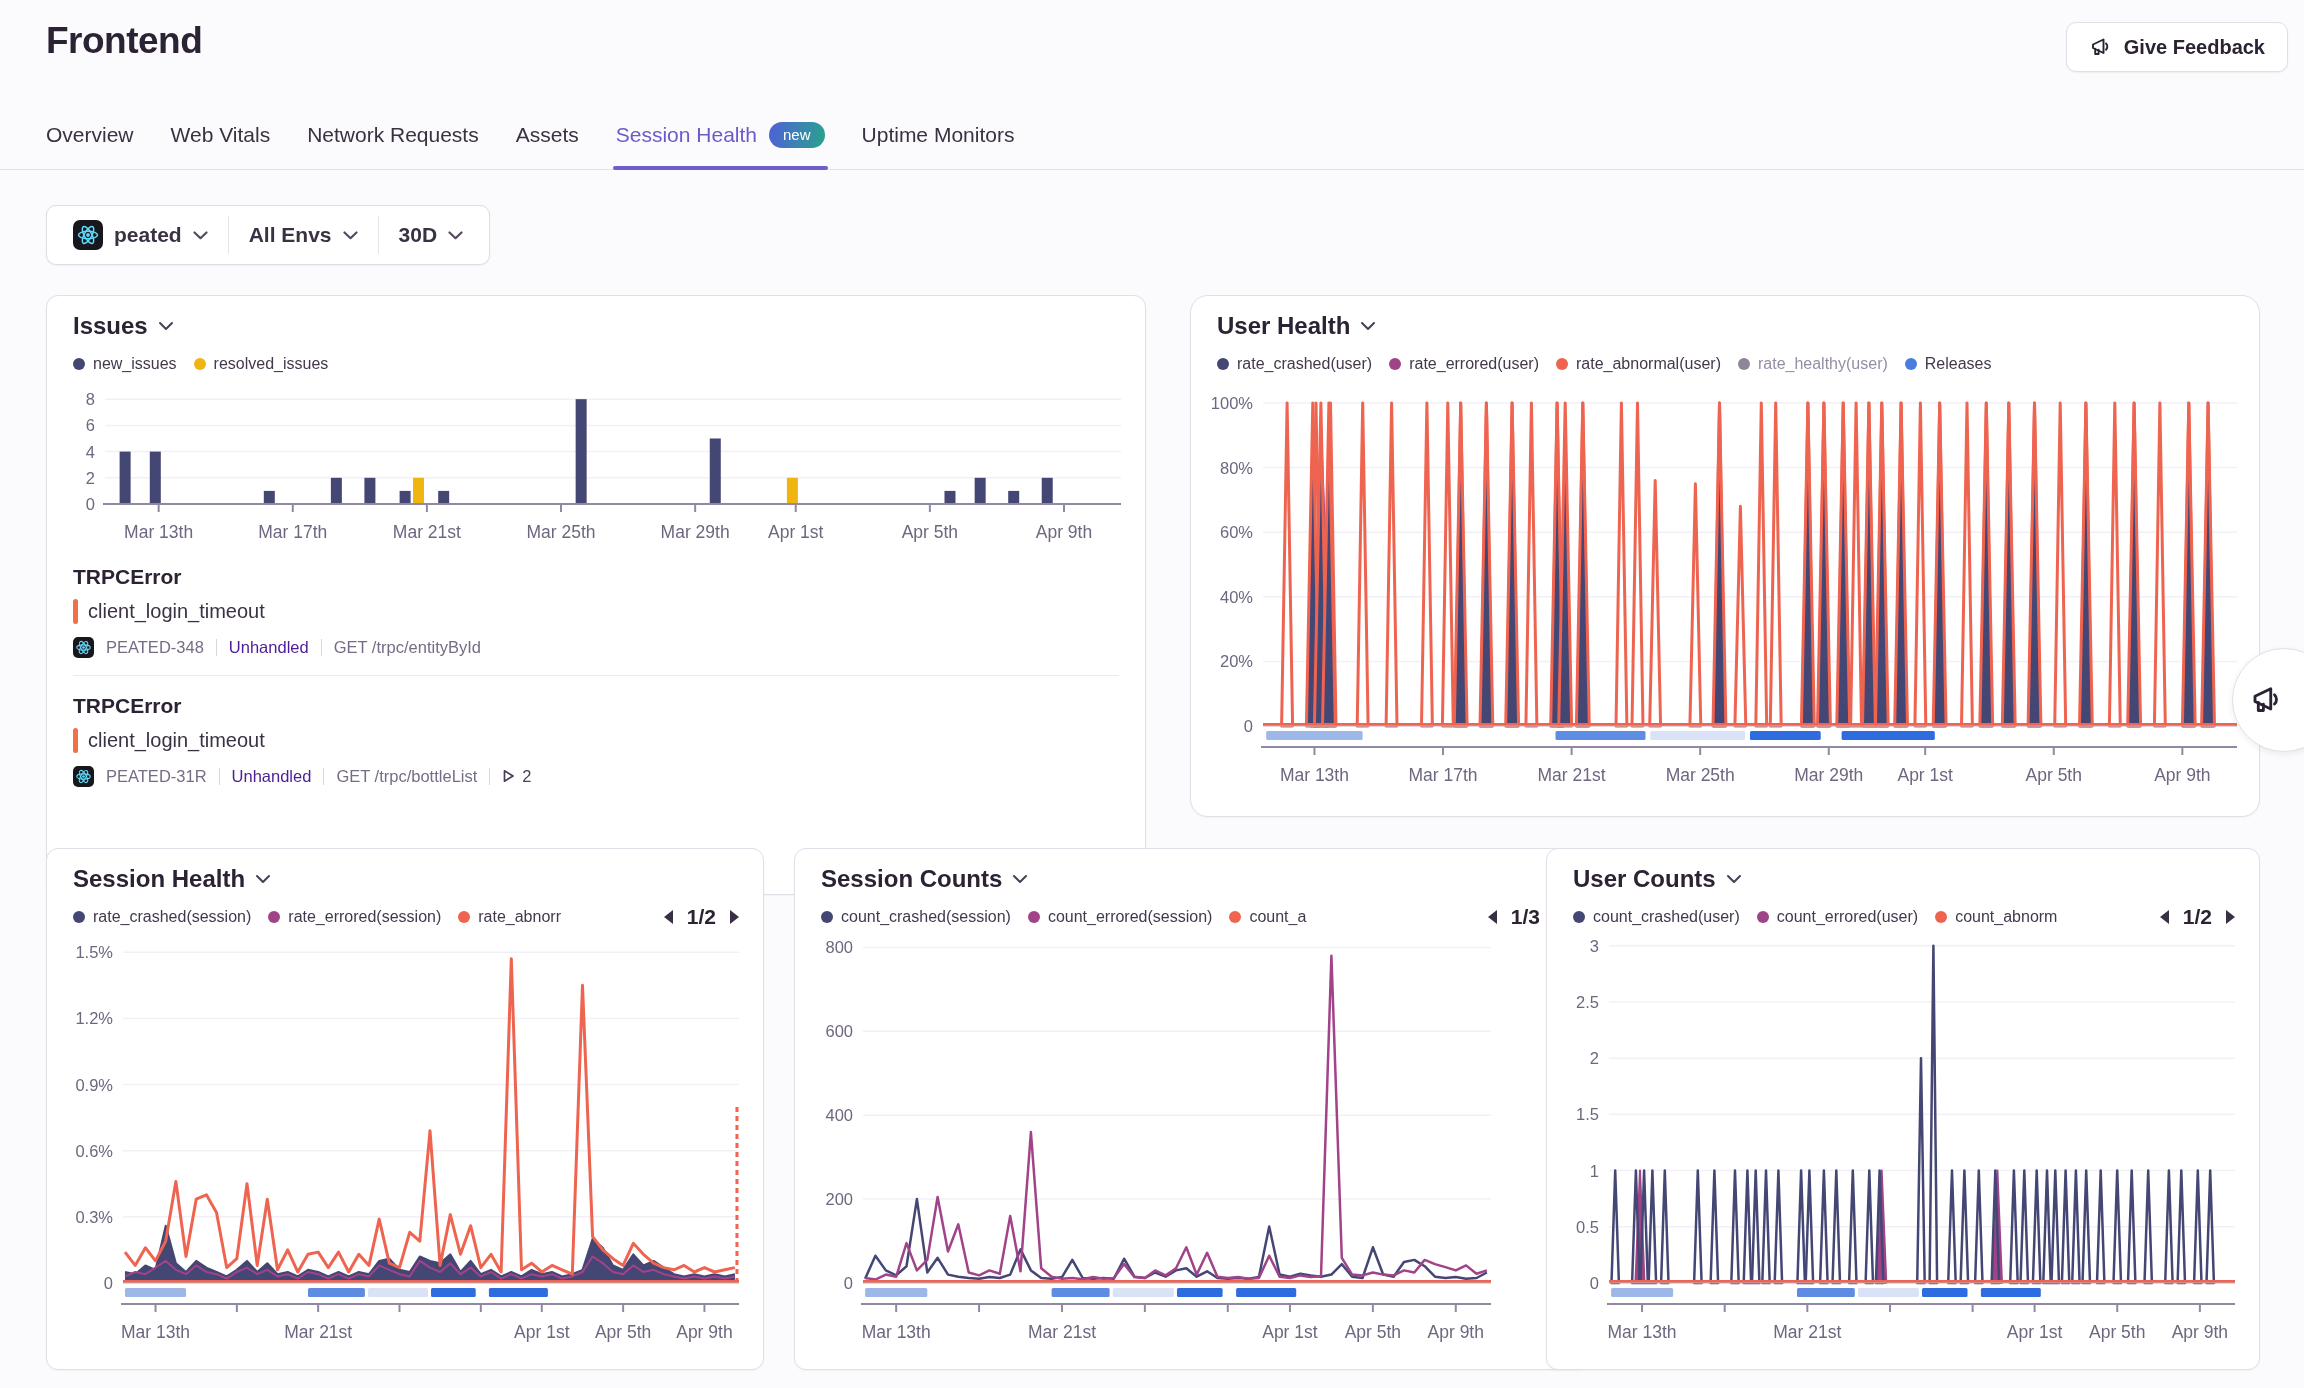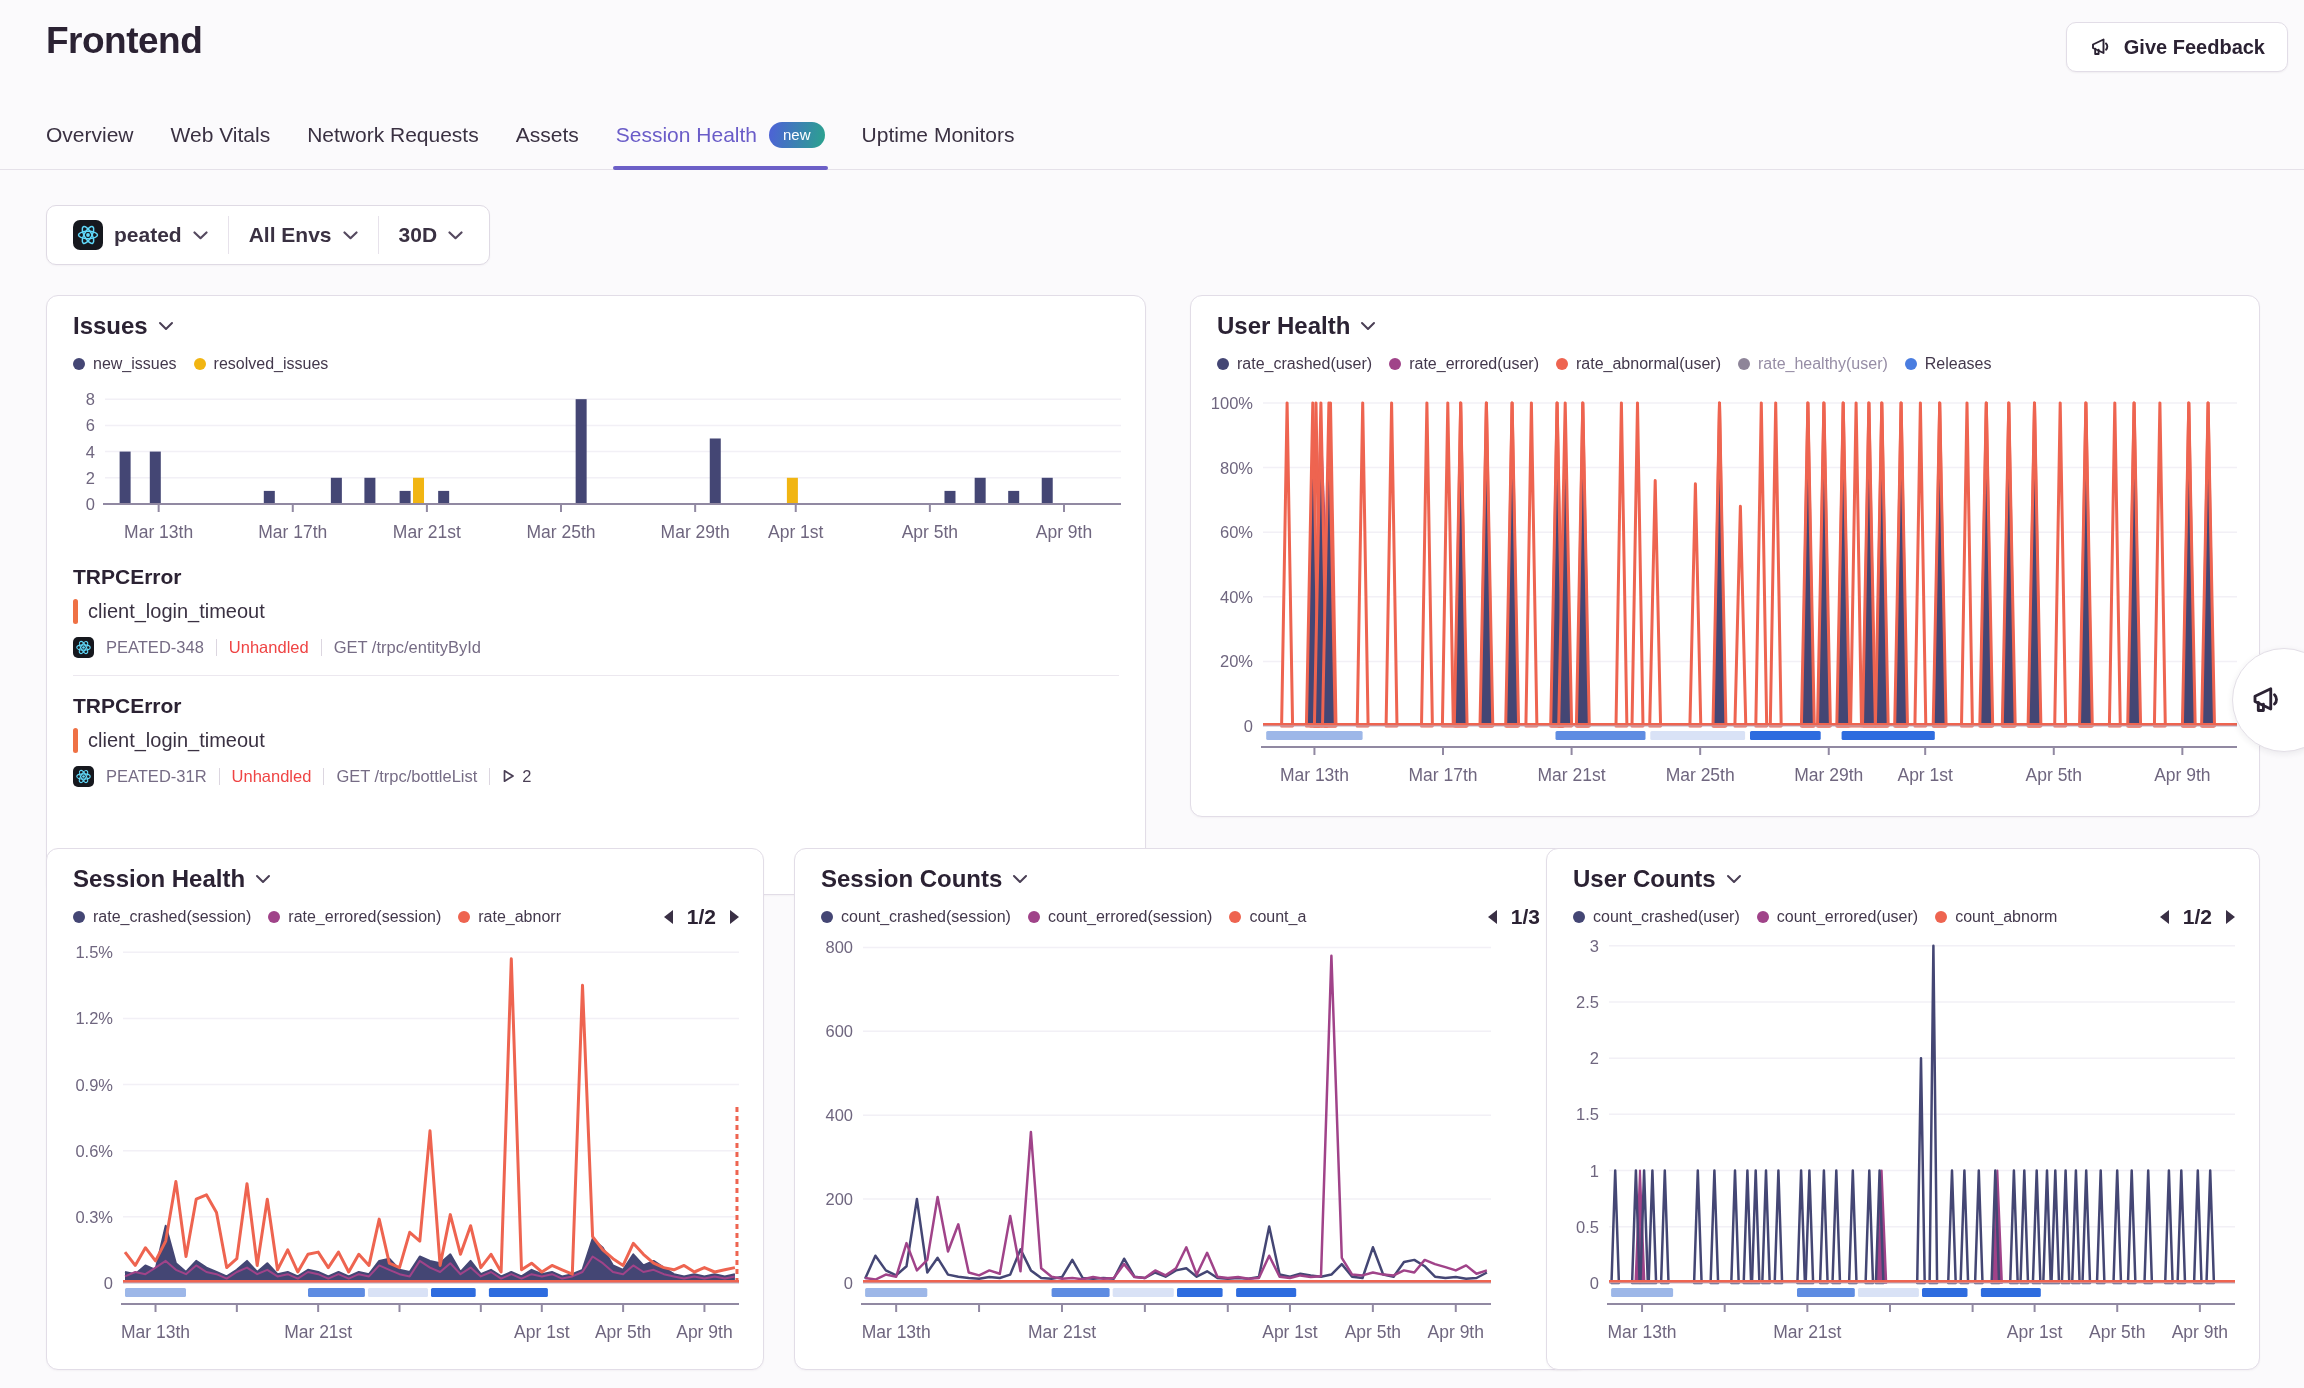--- a/index.html
+++ b/index.html
@@ -27,21 +27,21 @@
   .filter-item { display:flex; align-items:center; gap:11px; padding:0 20px; font-size:21px; font-weight:700; color:#3A3142; cursor:pointer; height:36px; }
   .filter-sep { width:1px; height:38px; background:#E7E2EB; }
   .proj-icon { width:30px; height:30px; border-radius:7px; background:#16181E; display:flex; align-items:center; justify-content:center; }
   .proj-icon svg { width:24px; height:24px; }
   .proj-icon-sm { width:21px; height:21px; border-radius:5px; background:#16181E; display:inline-flex; align-items:center; justify-content:center; flex:none; }
   .proj-icon-sm svg { width:17px; height:17px; }
 
   
   .panel { position:absolute; background:#fff; border:1px solid #E2DDE7; border-radius:12px; box-shadow:0 1px 2px rgba(43,34,51,.04); }
   .p-issues { left:46px; top:295px; width:1100px; height:600px; }
-  .p-uhealth { left:1190px; top:295px; width:1070px; height:522px; }
+  .p-uhealth { left:1190px; top:295px; width:1070px; height:522px;border-radius:18px; }
   .p-shealth { left:46px; top:848px; width:718px; height:522px; }
   .p-scounts { left:794px; top:848px; width:794px; height:522px; }
   .p-ucounts { left:1546px; top:848px; width:714px; height:522px; }
 
   .panel-head { position:absolute; left:26px; top:16px; display:flex; align-items:center; gap:10px; cursor:pointer; }
   .panel-title { font-size:24px; font-weight:700; color:#2B2233; }
   .legend { position:absolute; left:26px; right:26px; top:57px; height:22px; display:flex; align-items:center; gap:17px;
     white-space:nowrap; overflow:hidden; }
   .legend-item { display:flex; align-items:center; gap:8px; font-size:16px; color:#43384C; cursor:pointer; flex:none; }
   .legend-item.muted { color:#968DA5; }
@@ -58,21 +58,21 @@
   svg text.axl2 { font-family:"Liberation Sans",sans-serif; font-size:17.5px; fill:#6F667F; }
 
   
   .issue-list { position:absolute; left:26px; right:26px; top:268px; }
   .issue-title { font-size:21px; font-weight:700; color:#2B2233; line-height:26px; cursor:pointer; }
   .issue-culprit { margin-top:7px; display:flex; align-items:center; gap:10px; height:28px; }
   .level-bar { width:5px; height:25px; border-radius:3px; background:#EF7145; }
   .culprit-text { font-size:20px; color:#3A3142; }
   .issue-meta { margin-top:11px; display:flex; align-items:center; gap:12px; height:22px; font-size:16.5px; color:#766C85; }
   .vsep { width:1px; height:17px; background:#DCD6E0; }
-  .unhandled { color:#ef4444; }
+  .unhandled { color:#4c1d95; }
   .replays { display:flex; align-items:center; gap:7px; color:#4A3F55; cursor:pointer; }
   .issue-divider { height:1px; background:#ECE8EF; margin:17px 0; }
 
   
   .float-feedback { position:absolute; left:2232px; top:648px; width:104px; height:104px; border-radius:50%;
     background:#fff; border:1px solid #E3DFE7; box-shadow:0 2px 6px rgba(43,34,51,.08); cursor:pointer; z-index:30;
     display:flex; align-items:center; }
   .float-feedback svg { margin-left:16px; }
 </style>
 </head>

